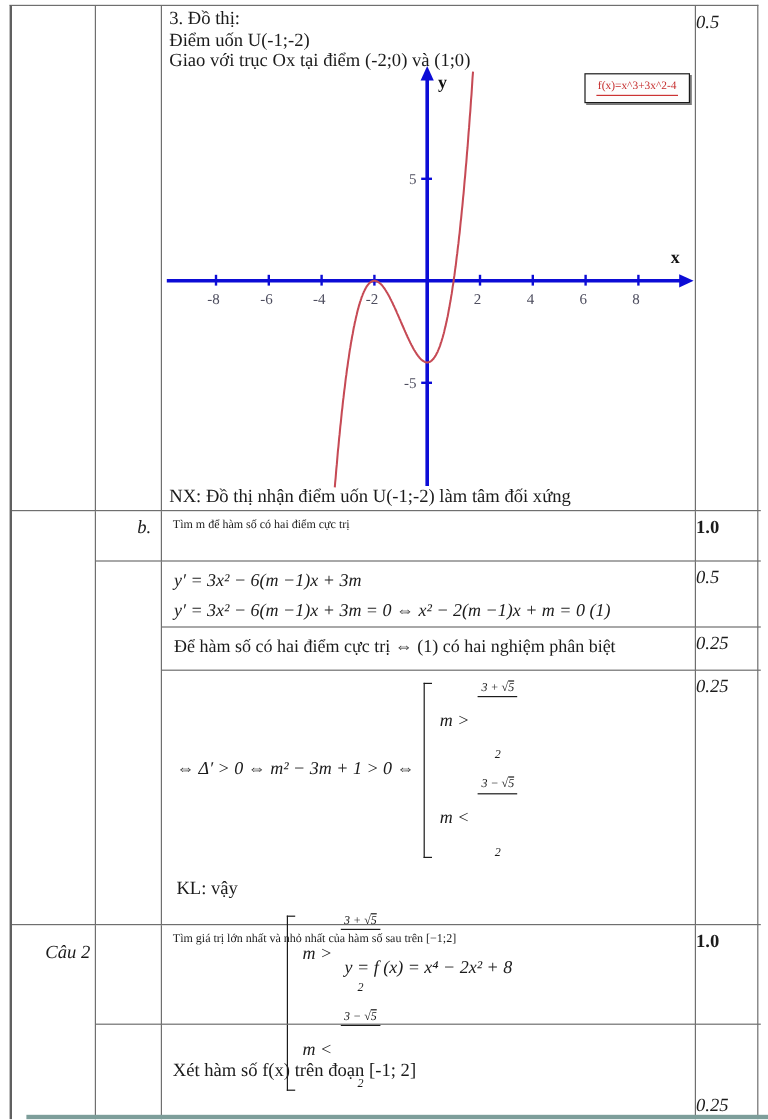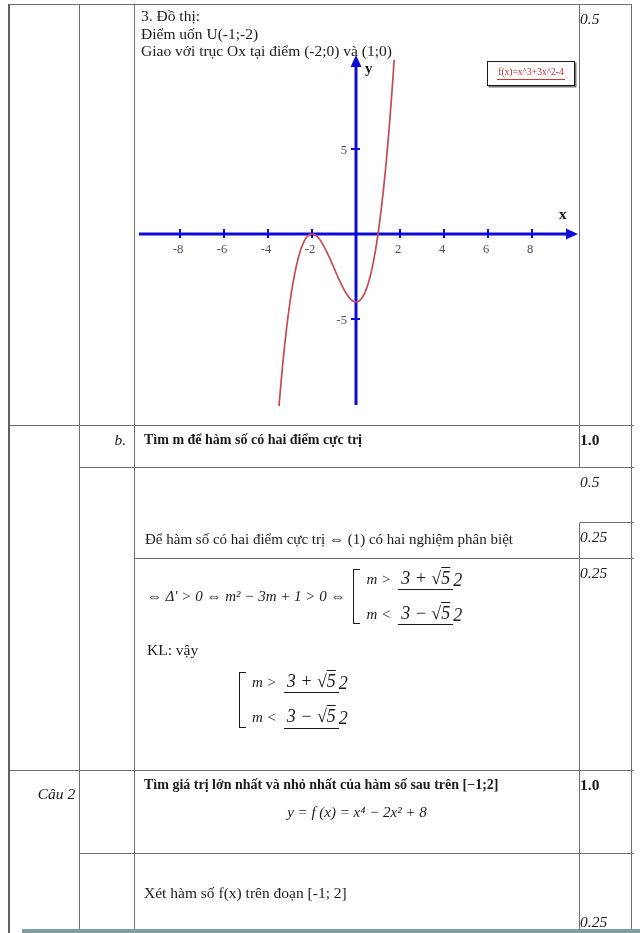--- a/index.html
+++ b/index.html
@@ -27,36 +27,36 @@
     border:1.6px solid #1a1a1a; background:#fdfdfd; box-shadow:1.5px 1.5px 0 #777;
     display:flex; align-items:center; justify-content:center; box-sizing:border-box;
   }
   .legend-text { font-size:9.5px; color:#c52b2b; border-bottom:1.4px solid #c33; padding:0 1px 1.5px; white-space:nowrap; }
   .score-cell { display:flex; align-items:flex-start; padding-top:5px; font-size:15.5px; }
   .score-cell.bottom { align-items:flex-end; padding-bottom:3px; }
   .it { font-style:italic; }
   .bold { font-weight:bold; }
   .part-cell { text-align:right; padding:5px 8px 0 0; font-size:15.5px; font-style:italic; }
   .question-cell { padding-top:14px; text-align:center; font-size:15.5px; font-style:italic;margin-left:24px; }
-  .title-cell { padding:6px 4px 0 9px; font-weight:bold; font-size:14px; }
+  .title-cell { padding:6px 4px 0 9px; font-weight:normal; font-size:10px; }
   .formula { font-style:italic; font-size:15px; }
   .r3-cell { padding:4px 0 0 10px; }
   .r3-cell .formula { display:block; line-height:25px; }
   .r4-cell { padding:8px 0 0 10px; font-size:15px; }
   .r5-cell { padding:9px 0 0 12px; font-size:15px; }
   .r5-row { display:flex; align-items:center; }
   .r5-row.indent { margin-left:84px; margin-top:12px; }
   .kl { margin-top:16px; font-size:15.5px; }
   .cases { position:relative; display:inline-flex; flex-direction:column; gap:13px; padding-left:13px; margin-left:8px; }
   .cases::before {
     content:""; position:absolute; left:0; top:1px; bottom:1px; width:6px;
     border-left:1.6px solid #1b1b1b; border-top:1.6px solid #1b1b1b; border-bottom:1.6px solid #1b1b1b;
   }
   .case { display:inline-flex; align-items:center; font-size:15px; }
-  .frac { display:inline-flex; align-items:center; margin-left:7px; line-height:1.12; font-size:18px; font-style:italic; }
+  .frac { display:inline-flex; flex-direction:column; align-items:center; margin-left:7px; line-height:1.12; font-size:10px; font-style:italic;gap:42px; }
   .frac .num { border-bottom:1.3px solid #1b1b1b; padding:0 3px 1px; white-space:nowrap; }
   .frac .den { padding-top:1px; }
   .rad { text-decoration:overline; }
   .r6-formula { text-align:center; margin-top:11px; font-size:15px; }
   .r7-cell { padding:30px 0 0 9px; font-size:15.5px; }
   .bottom-edge { position:absolute; left:22px; top:929px; width:618px; height:4px; background:#7d9e9a; }
 </style>
 </head>
 <body>
 
@@ -94,39 +94,44 @@
           <text x="212" y="148.5" font-size="12.5" fill="#4d4d5e" text-anchor="end" font-family="Liberation Serif, DejaVu Serif, serif">5</text>
           <line x1="216" y1="314" x2="225" y2="314" stroke="#0c0cd6" stroke-width="2"></line>
           <text x="212" y="318.5" font-size="12.5" fill="#4d4d5e" text-anchor="end" font-family="Liberation Serif, DejaVu Serif, serif">-5</text>
           <text x="424" y="214" font-size="15" font-weight="bold" fill="#111" font-family="Liberation Serif, DejaVu Serif, serif">x</text>
           <text x="230" y="68" font-size="15" font-weight="bold" fill="#111" font-family="Liberation Serif, DejaVu Serif, serif">y</text>
           <polyline points="144.0,401.1 144.3,397.1 144.7,393.2 145.0,389.3 145.3,385.5 145.7,381.8 146.0,378.0 146.3,374.4 146.6,370.8 147.0,367.3 147.3,363.8 147.6,360.3 148.0,357.0 148.3,353.6 148.6,350.4 149.0,347.1 149.3,344.0 149.6,340.9 149.9,337.8 150.3,334.8 150.6,331.8 150.9,328.9 151.3,326.0 151.6,323.2 151.9,320.5 152.3,317.8 152.6,315.1 152.9,312.5 153.2,309.9 153.6,307.4 153.9,304.9 154.2,302.5 154.6,300.1 154.9,297.8 155.2,295.5 155.6,293.2 155.9,291.0 156.2,288.9 156.5,286.8 156.9,284.7 157.2,282.7 157.5,280.7 157.9,278.8 158.2,276.9 158.5,275.1 158.9,273.3 159.2,271.5 159.5,269.8 159.8,268.1 160.2,266.5 160.5,264.9 160.8,263.3 161.2,261.8 161.5,260.3 161.8,258.9 162.2,257.5 162.5,256.1 162.8,254.8 163.1,253.5 163.5,252.2 163.8,251.0 164.1,249.9 164.5,248.7 164.8,247.6 165.1,246.5 165.5,245.5 165.8,244.5 166.1,243.6 166.4,242.6 166.8,241.7 167.1,240.9 167.4,240.0 167.8,239.3 168.1,238.5 168.4,237.8 168.8,237.1 169.1,236.4 169.4,235.8 169.7,235.2 170.1,234.6 170.4,234.0 170.7,233.5 171.1,233.1 171.4,232.6 171.7,232.2 172.1,231.8 172.4,231.4 172.7,231.1 173.0,230.8 173.4,230.5 173.7,230.2 174.0,230.0 174.4,229.8 174.7,229.6 175.0,229.4 175.4,229.3 175.7,229.2 176.0,229.1 176.3,229.0 176.7,229.0 177.0,229.0 177.3,229.0 177.7,229.0 178.0,229.1 178.3,229.2 178.7,229.3 179.0,229.4 179.3,229.5 179.6,229.7 180.0,229.9 180.3,230.1 180.6,230.3 181.0,230.6 181.3,230.8 181.6,231.1 182.0,231.4 182.3,231.7 182.6,232.0 182.9,232.4 183.3,232.7 183.6,233.1 183.9,233.5 184.3,233.9 184.6,234.4 184.9,234.8 185.3,235.3 185.6,235.7 185.9,236.2 186.2,236.7 186.6,237.3 186.9,237.8 187.2,238.3 187.6,238.9 187.9,239.4 188.2,240.0 188.6,240.6 188.9,241.2 189.2,241.8 189.5,242.4 189.9,243.1 190.2,243.7 190.5,244.3 190.9,245.0 191.2,245.7 191.5,246.3 191.9,247.0 192.2,247.7 192.5,248.4 192.8,249.1 193.2,249.8 193.5,250.5 193.8,251.2 194.2,252.0 194.5,252.7 194.8,253.4 195.2,254.2 195.5,254.9 195.8,255.7 196.1,256.4 196.5,257.2 196.8,257.9 197.1,258.7 197.5,259.4 197.8,260.2 198.1,261.0 198.5,261.7 198.8,262.5 199.1,263.3 199.4,264.0 199.8,264.8 200.1,265.5 200.4,266.3 200.8,267.1 201.1,267.8 201.4,268.6 201.8,269.3 202.1,270.1 202.4,270.8 202.7,271.6 203.1,272.3 203.4,273.1 203.7,273.8 204.1,274.5 204.4,275.2 204.7,276.0 205.1,276.7 205.4,277.4 205.7,278.1 206.0,278.8 206.4,279.4 206.7,280.1 207.0,280.8 207.4,281.4 207.7,282.1 208.0,282.7 208.4,283.4 208.7,284.0 209.0,284.6 209.3,285.2 209.7,285.8 210.0,286.4 210.3,286.9 210.7,287.5 211.0,288.0 211.3,288.6 211.7,289.1 212.0,289.6 212.3,290.1 212.6,290.6 213.0,291.0 213.3,291.5 213.6,291.9 214.0,292.3 214.3,292.7 214.6,293.1 215.0,293.5 215.3,293.9 215.6,294.2 215.9,294.5 216.3,294.8 216.6,295.1 216.9,295.4 217.3,295.6 217.6,295.8 217.9,296.0 218.3,296.2 218.6,296.4 218.9,296.6 219.2,296.7 219.6,296.8 219.9,296.9 220.2,296.9 220.6,297.0 220.9,297.0 221.2,297.0 221.6,297.0 221.9,296.9 222.2,296.8 222.5,296.7 222.9,296.6 223.2,296.5 223.5,296.3 223.9,296.1 224.2,295.9 224.5,295.6 224.9,295.3 225.2,295.0 225.5,294.7 225.8,294.4 226.2,294.0 226.5,293.5 226.8,293.1 227.2,292.6 227.5,292.1 227.8,291.6 228.2,291.0 228.5,290.4 228.8,289.8 229.1,289.2 229.5,288.5 229.8,287.8 230.1,287.0 230.5,286.2 230.8,285.4 231.1,284.6 231.5,283.7 231.8,282.8 232.1,281.8 232.4,280.8 232.8,279.8 233.1,278.7 233.4,277.7 233.8,276.5 234.1,275.4 234.4,274.2 234.8,272.9 235.1,271.7 235.4,270.3 235.7,269.0 236.1,267.6 236.4,266.2 236.7,264.7 237.1,263.2 237.4,261.7 237.7,260.1 238.1,258.5 238.4,256.8 238.7,255.1 239.0,253.3 239.4,251.5 239.7,249.7 240.0,247.8 240.4,245.9 240.7,244.0 241.0,242.0 241.4,239.9 241.7,237.8 242.0,235.7 242.3,233.5 242.7,231.3 243.0,229.0 243.3,226.7 243.7,224.3 244.0,221.9 244.3,219.4 244.7,216.9 245.0,214.4 245.3,211.8 245.6,209.1 246.0,206.4 246.3,203.7 246.6,200.9 247.0,198.1 247.3,195.2 247.6,192.2 248.0,189.2 248.3,186.2 248.6,183.1 248.9,179.9 249.3,176.7 249.6,173.5 249.9,170.2 250.3,166.8 250.6,163.4 250.9,159.9 251.3,156.4 251.6,152.8 251.9,149.2 252.2,145.5 252.6,141.7 252.9,137.9 253.2,134.1 253.6,130.2 253.9,126.2 254.2,122.2 254.6,118.1 254.9,114.0 255.2,109.8 255.5,105.5 255.9,101.2 256.2,96.8 256.5,92.4 256.9,87.9 257.2,83.3 257.5,78.7 257.9,74.0 258.2,69.3 258.5,64.5 258.8,59.6 259.2,54.7" fill="none" stroke="#c64a55" stroke-width="1.7"></polyline>
         </svg>
       <div class="legend">
         <span class="legend-text">f(x)=x^3+3x^2-4</span>
       </div>
+      <div class="nx">NX: Đồ thị nhận điểm uốn U(-1;-2) làm tâm đối xứng</div>
     </div>
     <div class="cell lastcol score-cell it" style="grid-area:1/4">
       <span>0.5</span>
     </div>
 
     <div class="cell" style="grid-area:2/1/6/2"></div>
 
     <div class="cell part-cell" style="grid-area:2/2">
       <span>b.</span>
     </div>
     <div class="cell title-cell" style="grid-area:2/3">
       <span>Tìm m để hàm số có hai điểm cực trị</span>
     </div>
     <div class="cell lastcol score-cell bold" style="grid-area:2/4">
       <span>1.0</span>
     </div>
 
     <div class="cell" style="grid-area:3/2/6/3"></div>
 
+    <div class="cell r3-cell" style="grid-area:3/3">
+      <span class="formula">y′ = 3x² − 6(m −1)x + 3m</span>
+      <span class="formula">y′ = 3x² − 6(m −1)x + 3m = 0 ⇔ x² − 2(m −1)x + m = 0    (1)</span>
+    </div>
     <div class="cell lastcol score-cell it" style="grid-area:3/4">
       <span>0.5</span>
     </div>
 
     <div class="cell r4-cell" style="grid-area:4/3">
       <span>Để hàm số có hai điểm cực trị  ⇔ (1) có hai nghiệm phân biệt</span>
     </div>
     <div class="cell lastcol score-cell it" style="grid-area:4/4">
       <span>0.25</span>
     </div>

